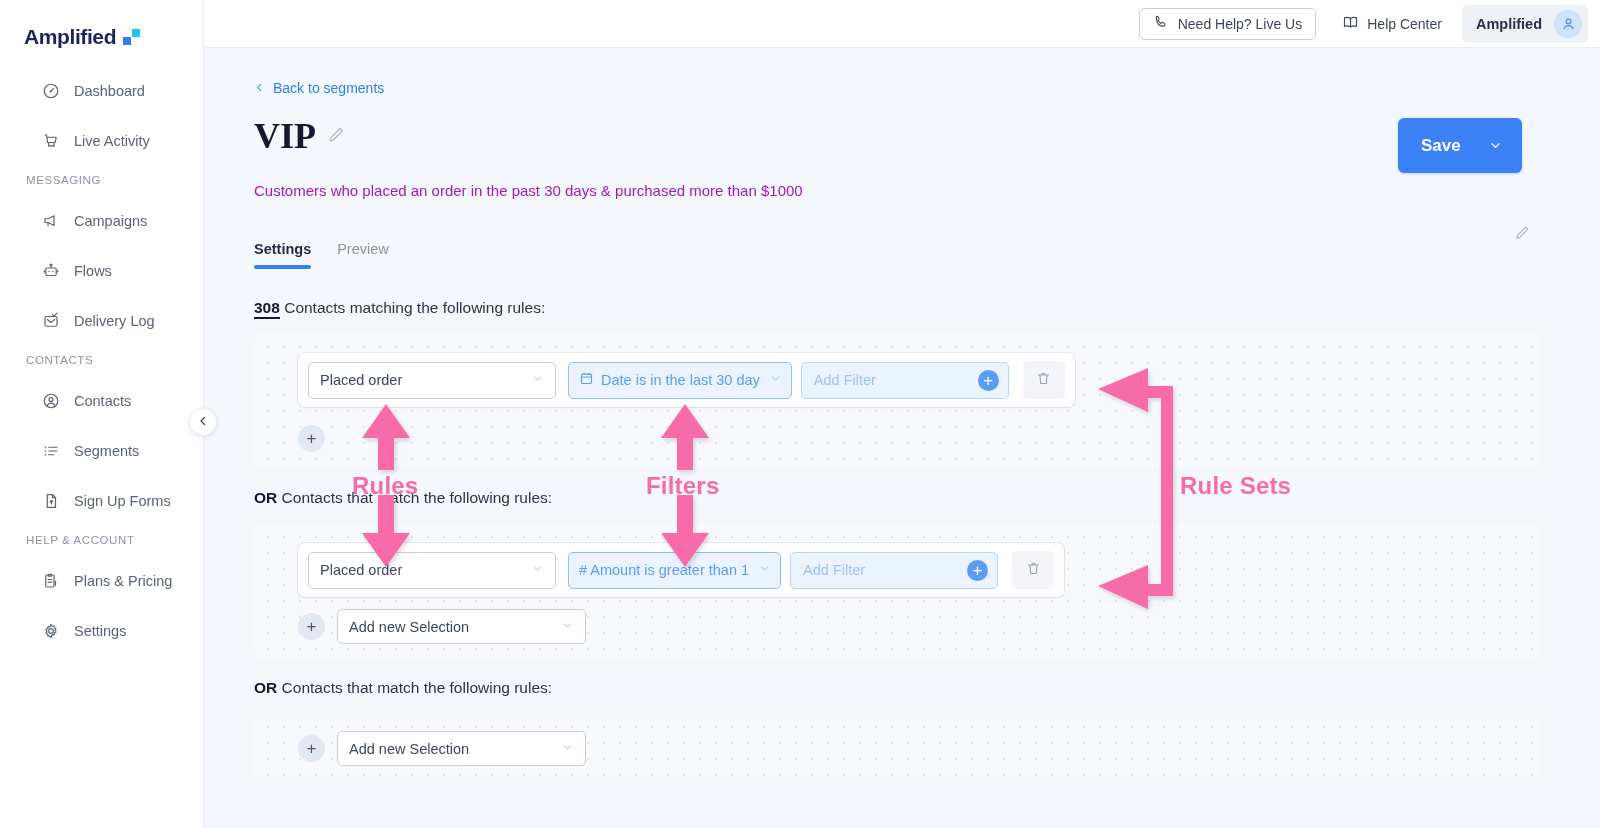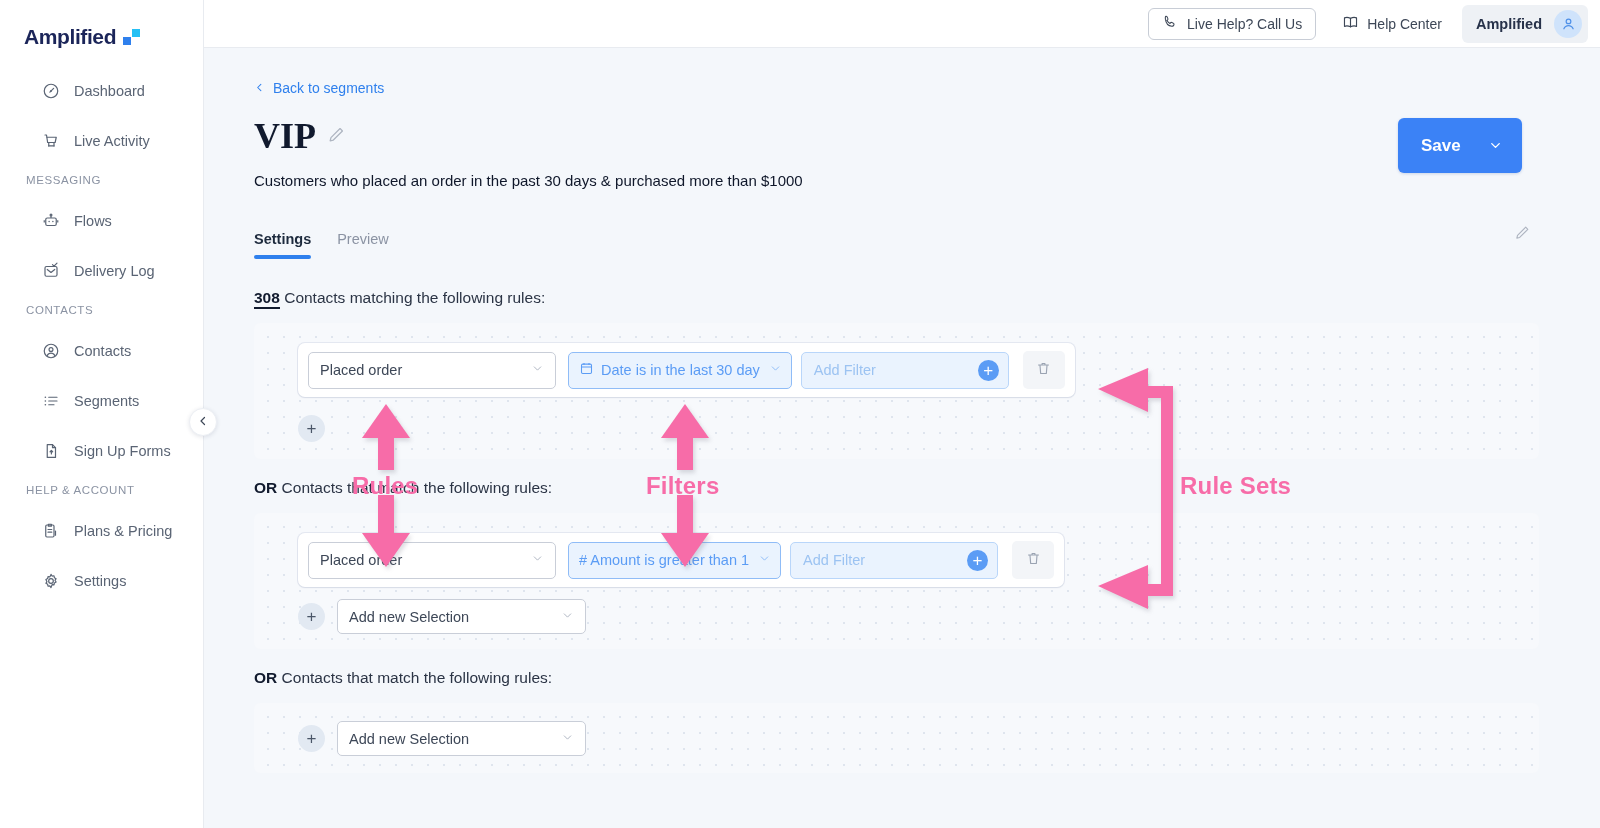--- a/index.html
+++ b/index.html
@@ -91,21 +91,21 @@
   .back-link {
     display: flex; align-items: center; gap: 8px;
     color: #2f80ed; font-size: 14px; font-weight: 500;
     padding-top: 32px; cursor: pointer; width: fit-content;
   }
   .title-row { display: flex; align-items: center; gap: 11px; margin-top: 22px; }
   .page-title {
     font-family: "Liberation Serif", serif;
     font-size: 36px; font-weight: bold; color: #111a2e; line-height: 1;
   }
-  .page-desc { font-size: 15px; color: #0f172a; margin-top: 18px; }
+  .page-desc { font-size: 15px; color: #a21caf; margin-top: 28px; }
 
   .tabs { display: flex; gap: 26px; margin-top: 42px; }
   .tab { font-size: 14.5px; color: #8b93a3; padding-bottom: 12px; cursor: pointer; position: relative; }
   .tab.active { color: #1d2a3d; font-weight: bold; }
   .tab.active:after {
     content:''; position: absolute; left: 0; right: 0; bottom: 0;
     height: 4px; background: #2f80ed; border-radius: 2px;
   }
 
   .save-wrap { position: absolute; right: 78px; top: 70px; }
@@ -230,20 +230,29 @@
               <path d="M16 14v4.5"></path>
           </svg>
         </span>
         <span>Live Activity</span>
       </div>
 
       <div class="nav-section">MESSAGING</div>
       <div class="nav-item">
         <span class="nav-ico">
           <svg width="18" height="18" viewBox="0 0 24 24" fill="none" stroke="#5a6474" stroke-width="1.6" stroke-linejoin="round">
+            <path d="M4 9v5h4l8 4V5L8 9H4z"></path>
+              <path d="M8 14v5"></path>
+          </svg>
+        </span>
+        <span>Campaigns</span>
+      </div>
+      <div class="nav-item">
+        <span class="nav-ico">
+          <svg width="18" height="18" viewBox="0 0 24 24" fill="none" stroke="#5a6474" stroke-width="1.6" stroke-linejoin="round">
             <rect x="5" y="8" width="14" height="10" rx="2"></rect>
               <path d="M12 5v3"></path>
               <circle cx="12" cy="4" r="1.2"></circle>
             <circle cx="9.5" cy="12.5" r="1" fill="#5a6474" stroke="none"></circle>
               <circle cx="14.5" cy="12.5" r="1" fill="#5a6474" stroke="none"></circle>
             <path d="M3 11v3M21 11v3"></path>
           </svg>
         </span>
         <span>Flows</span>
       </div>
@@ -323,21 +332,21 @@
 
   <section class="main">
 
     <div class="topbar">
       <div class="call-btn">
         <span>
           <svg width="16" height="16" viewBox="0 0 24 24" fill="none" stroke="#3d4757" stroke-width="1.6" stroke-linecap="round" stroke-linejoin="round">
             <path d="M6 3.5c1 0 1.6.4 2 1.5l.8 2c.3.8.1 1.3-.5 1.8l-.9.7c.9 2 2.6 3.7 4.6 4.6l.7-.9c.5-.6 1-.8 1.8-.5l2 .8c1.1.4 1.5 1 1.5 2 0 1.7-1.4 3-3.2 2.9C9.3 18 6 14.7 5.1 7.7 4.9 5.2 4.9 3.5 6 3.5z"></path>
           </svg>
         </span>
-        <span>Live Help? Call Us</span>
+        <span>Need Help? Live Us</span>
       </div>
       <div class="help-center">
         <span>
           <svg width="17" height="17" viewBox="0 0 24 24" fill="none" stroke="#3d4757" stroke-width="1.6" stroke-linejoin="round" stroke-linecap="round">
             <path d="M3.5 5.5c2.5-1 5-1 8.5.6 3.5-1.6 6-1.6 8.5-.6v12c-2.5-1-5-1-8.5.6-3.5-1.6-6-1.6-8.5-.6z"></path>
               <path d="M12 6.1v12"></path>
           </svg>
         </span>
         <span>Help Center</span>
       </div>

